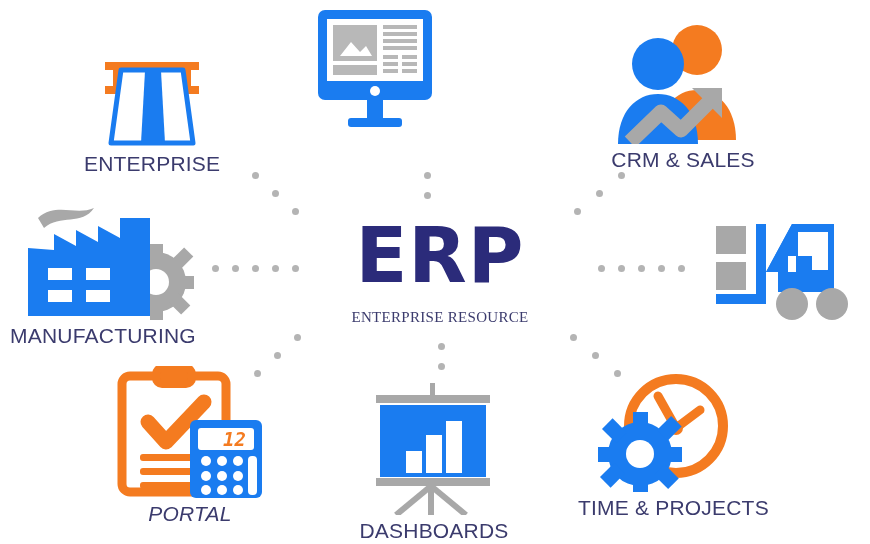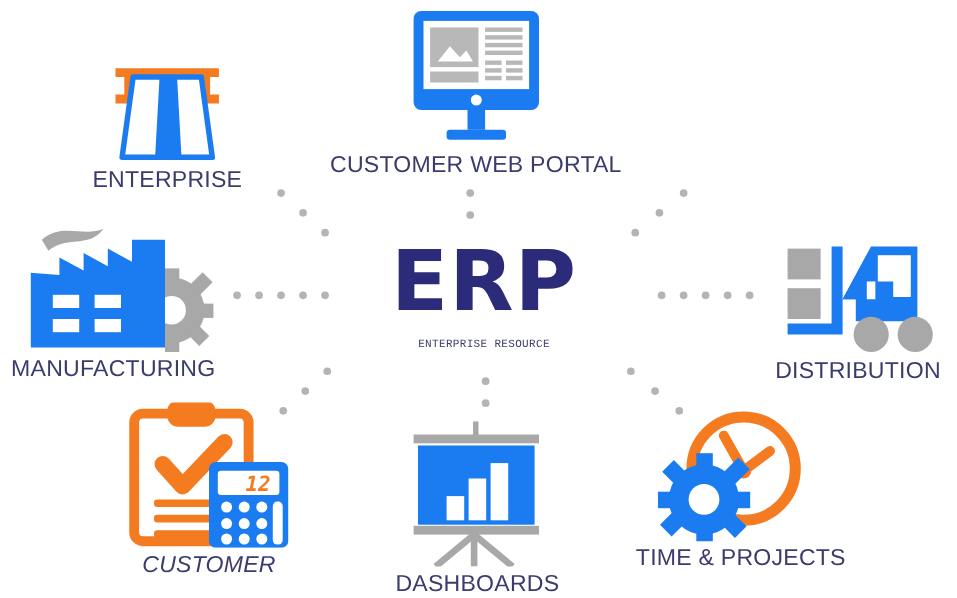--- a/index.html
+++ b/index.html
@@ -46,25 +46,25 @@
     font-family: "DejaVu Sans", sans-serif;
     font-weight: bold;
     font-size: 76px;
     line-height: 0.95;
     letter-spacing: 1px;
     color: #2b2b7a;
     margin: 16px;
   }
   #hub-sub {
     margin-top: 8px;
-    font-size: 10px;
+    font-size: 15px;
     line-height: 1.25;
     letter-spacing: 0.3px;
     color: #3b3b6d;
-    font-family: Liberation Mono, monospace;
+    font-family: Liberation Serif, serif;
   }
   
   .dots { position: absolute; display: flex; }
   .dots.horiz { flex-direction: row; align-items: center; }
   .dots.vert  { flex-direction: column; align-items: center; }
   .dot {
     width: 7px; height: 7px;
     border-radius: 50%;
     background: #b4b4b4;
   }
@@ -163,23 +163,35 @@
         <rect x="83" y="56" width="15" height="4" fill="#b8b8b8"></rect>
         <rect x="83" y="63" width="15" height="4" fill="#b8b8b8"></rect>
         <rect x="102" y="49" width="15" height="4" fill="#b8b8b8"></rect>
         <rect x="102" y="56" width="15" height="4" fill="#b8b8b8"></rect>
         <rect x="102" y="63" width="15" height="4" fill="#b8b8b8"></rect>
         <circle cx="75" cy="85" r="5" fill="#ffffff"></circle>
         <rect x="67" y="94" width="16" height="18" fill="#1a7cf0"></rect>
         <rect x="48" y="112" width="54" height="9" rx="3" fill="#1a7cf0"></rect>
       </svg>
     </span>
-    <span class="node-label">CUSTOMER WEB PORTAL</span>
-  </div>
-
+  </div>
+
+  <div class="node" style="left:608px; top:22px;">
+    <span class="node-icon">
+      <svg width="150" height="122" viewBox="0 0 150 122">
+        <circle cx="89" cy="28" r="25" fill="#f47b20"></circle>
+        <path d="M50 118 C50 86 68 68 89 68 C110 68 128 86 128 118 Z" fill="#f47b20"></path>
+        <circle cx="50" cy="42" r="26" fill="#1a7cf0"></circle>
+        <path d="M10 122 C10 90 28 72 50 72 C72 72 90 90 90 122 Z" fill="#1a7cf0"></path>
+        <path d="M22 120 L53 90 L73 108 L103 78" fill="none" stroke="#a8a8a8" stroke-width="15" stroke-linejoin="round" stroke-linecap="butt"></path>
+        <path d="M84 66 H114 V96 Z" fill="#a8a8a8"></path>
+      </svg>
+    </span>
+    <span class="node-label">CRM &amp; SALES</span>
+  </div>
 
   <div class="node" style="left:8px; top:196px;justify-content:flex-end;">
     <span class="node-icon">
       <svg width="190" height="124" viewBox="0 0 190 124">
         <path d="M30 22 C48 6 68 20 86 12 C74 30 52 18 36 32 Z" fill="#a8a8a8"></path>
         <g fill="#a8a8a8">
           <circle cx="148" cy="86" r="30"></circle>
           <rect x="142" y="48" width="13" height="18"></rect>
           <rect x="142" y="106" width="13" height="18"></rect>
           <rect x="110" y="80" width="18" height="13"></rect>
@@ -209,21 +221,20 @@
         <rect x="16" y="46" width="30" height="28" fill="#a8a8a8"></rect>
         <path d="M56 8 H66 V88 H16 V78 H56 Z" fill="#1a7cf0"></path>
         <path d="M92 8 H134 V76 H78 V56 H96 V40 H88 L88 56 H66 Z" fill="#1a7cf0"></path>
         <path d="M92 8 L66 56 H78 L100 16 Z" fill="#1a7cf0"></path>
         <rect x="98" y="16" width="30" height="38" fill="#ffffff"></rect>
         <path d="M96 40 H112 V56 H96 Z" fill="#1a7cf0"></path>
         <circle cx="92" cy="88" r="16" fill="#a8a8a8"></circle>
         <circle cx="132" cy="88" r="16" fill="#a8a8a8"></circle>
       </svg>
     </span>
-    <span class="node-label">DISTRIBUTION</span>
   </div>
 
   <div class="node" style="left:112px; top:366px;font-style:italic;">
     <span class="node-icon">
       <svg width="156" height="132" viewBox="0 0 156 132">
         <rect x="10" y="10" width="104" height="116" rx="8" fill="none" stroke="#f47b20" stroke-width="9"></rect>
         <rect x="44" y="2" width="36" height="16" rx="6" fill="none" stroke="#f47b20" stroke-width="8"></rect>
         <path d="M36 56 L54 76 L92 36" fill="none" stroke="#f47b20" stroke-width="15" stroke-linecap="round" stroke-linejoin="round"></path>
         <rect x="28" y="88" width="70" height="7" rx="3" fill="#f47b20"></rect>
         <rect x="28" y="102" width="70" height="7" rx="3" fill="#f47b20"></rect>
@@ -238,21 +249,21 @@
           <circle cx="94" cy="110" r="5"></circle>
             <circle cx="110" cy="110" r="5"></circle>
             <circle cx="126" cy="110" r="5"></circle>
           <circle cx="94" cy="124" r="5"></circle>
             <circle cx="110" cy="124" r="5"></circle>
             <circle cx="126" cy="124" r="5"></circle>
           <rect x="136" y="90" width="9" height="39" rx="4"></rect>
         </g>
       </svg>
     </span>
-    <span class="node-label">CUSTOMER</span>
+    <span class="node-label">PORTAL</span>
   </div>
 
   <div class="node" style="left:358px; top:383px;">
     <span class="node-icon">
       <svg width="152" height="132" viewBox="0 0 152 132">
         <rect x="72" y="0" width="5" height="14" fill="#a8a8a8"></rect>
         <rect x="18" y="12" width="114" height="8" fill="#a8a8a8"></rect>
         <rect x="22" y="22" width="106" height="72" fill="#1a7cf0"></rect>
         <g fill="#ffffff">
           <rect x="48" y="68" width="16" height="22"></rect>

